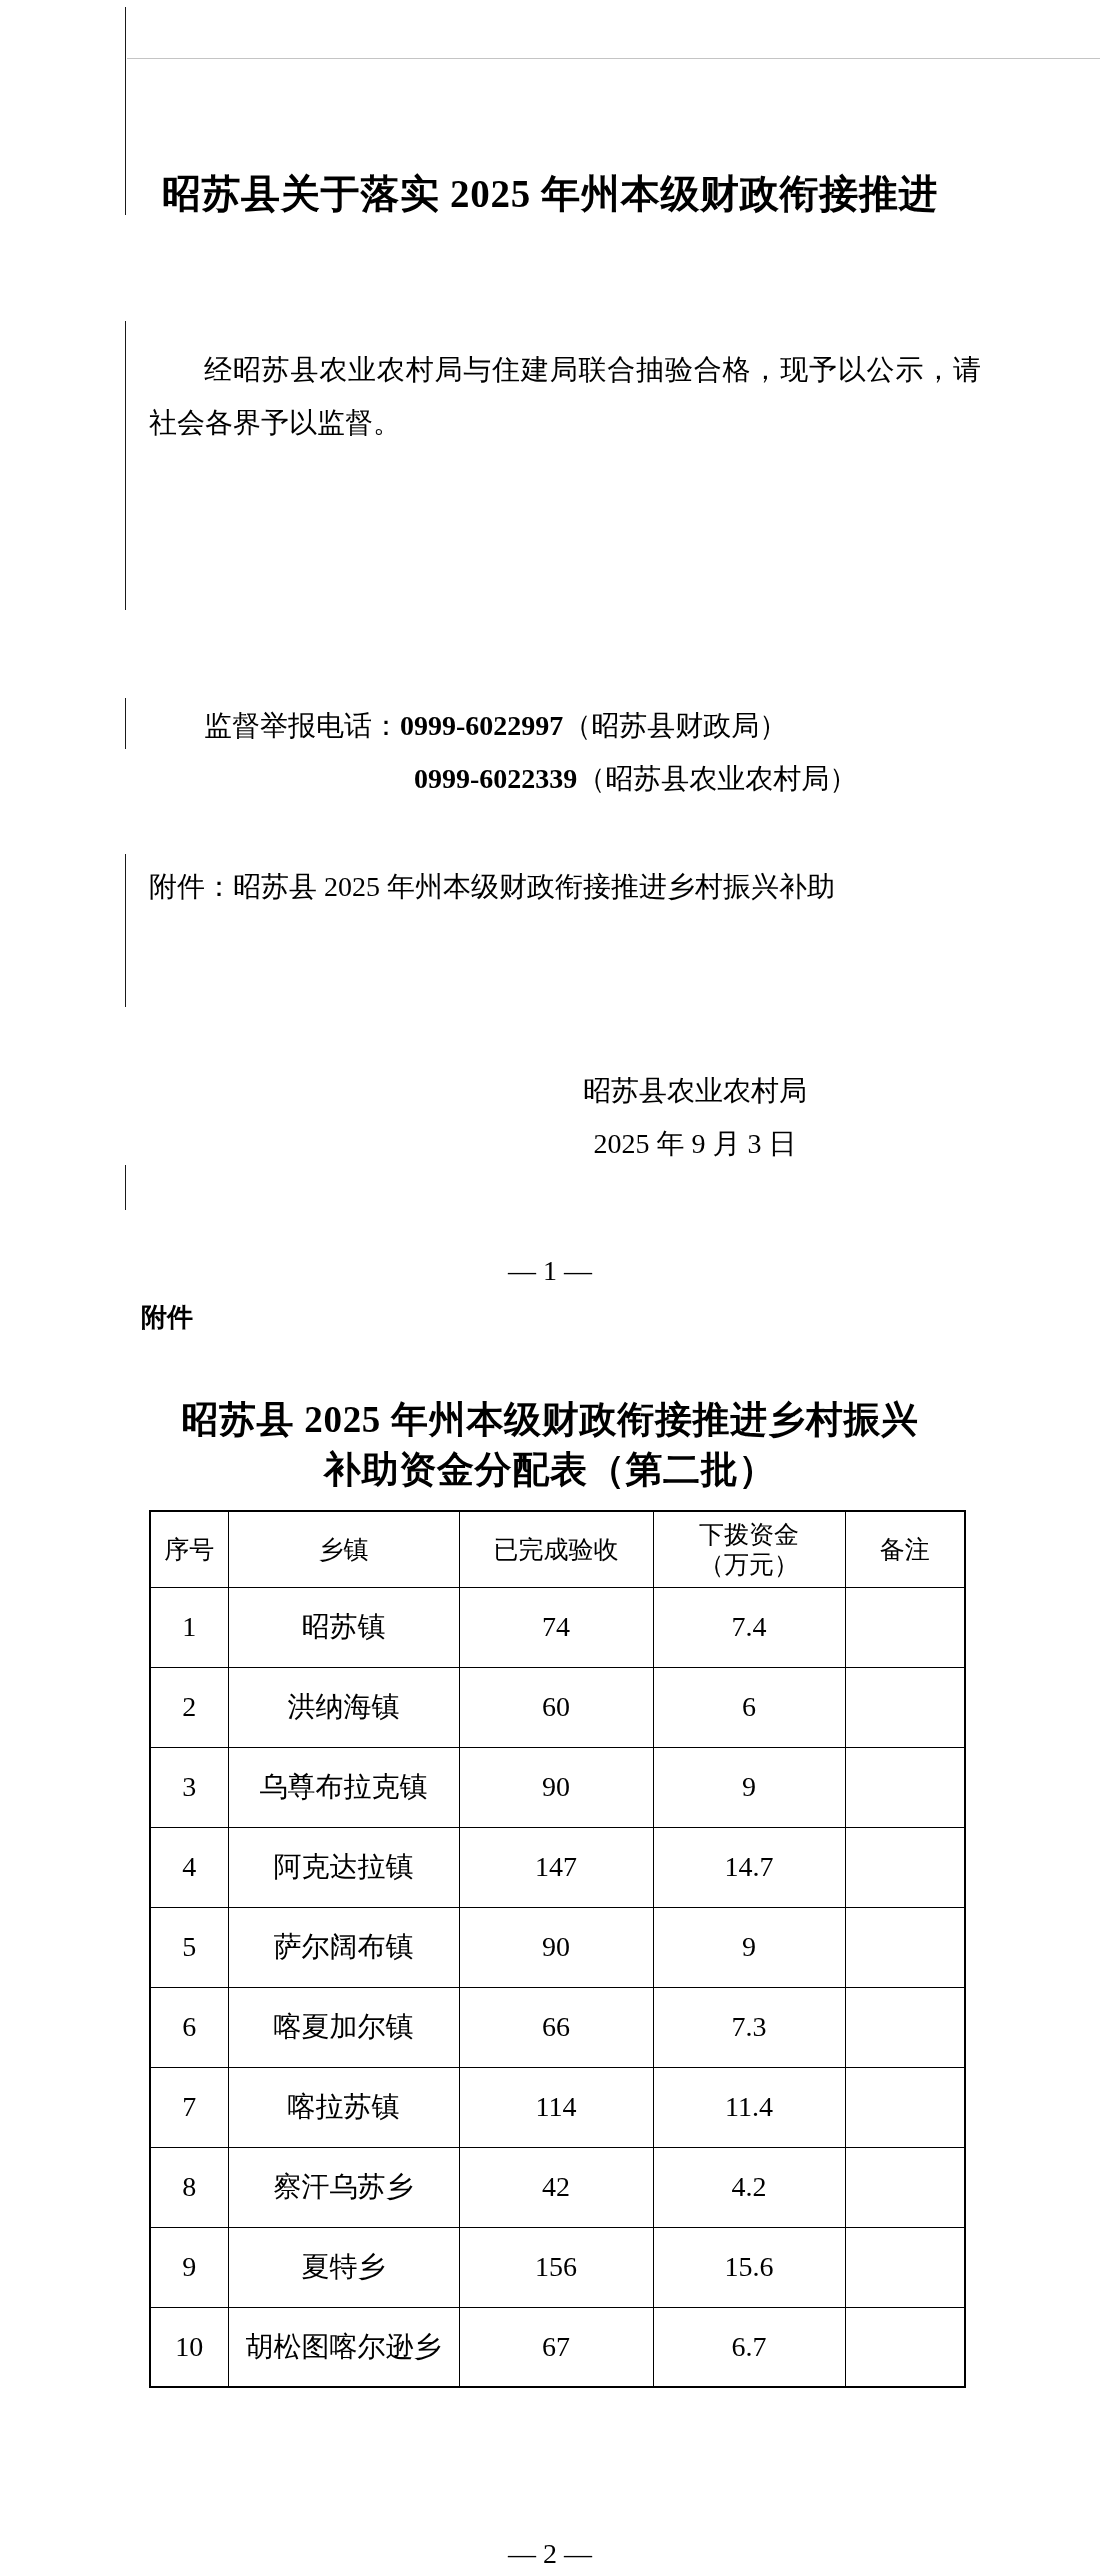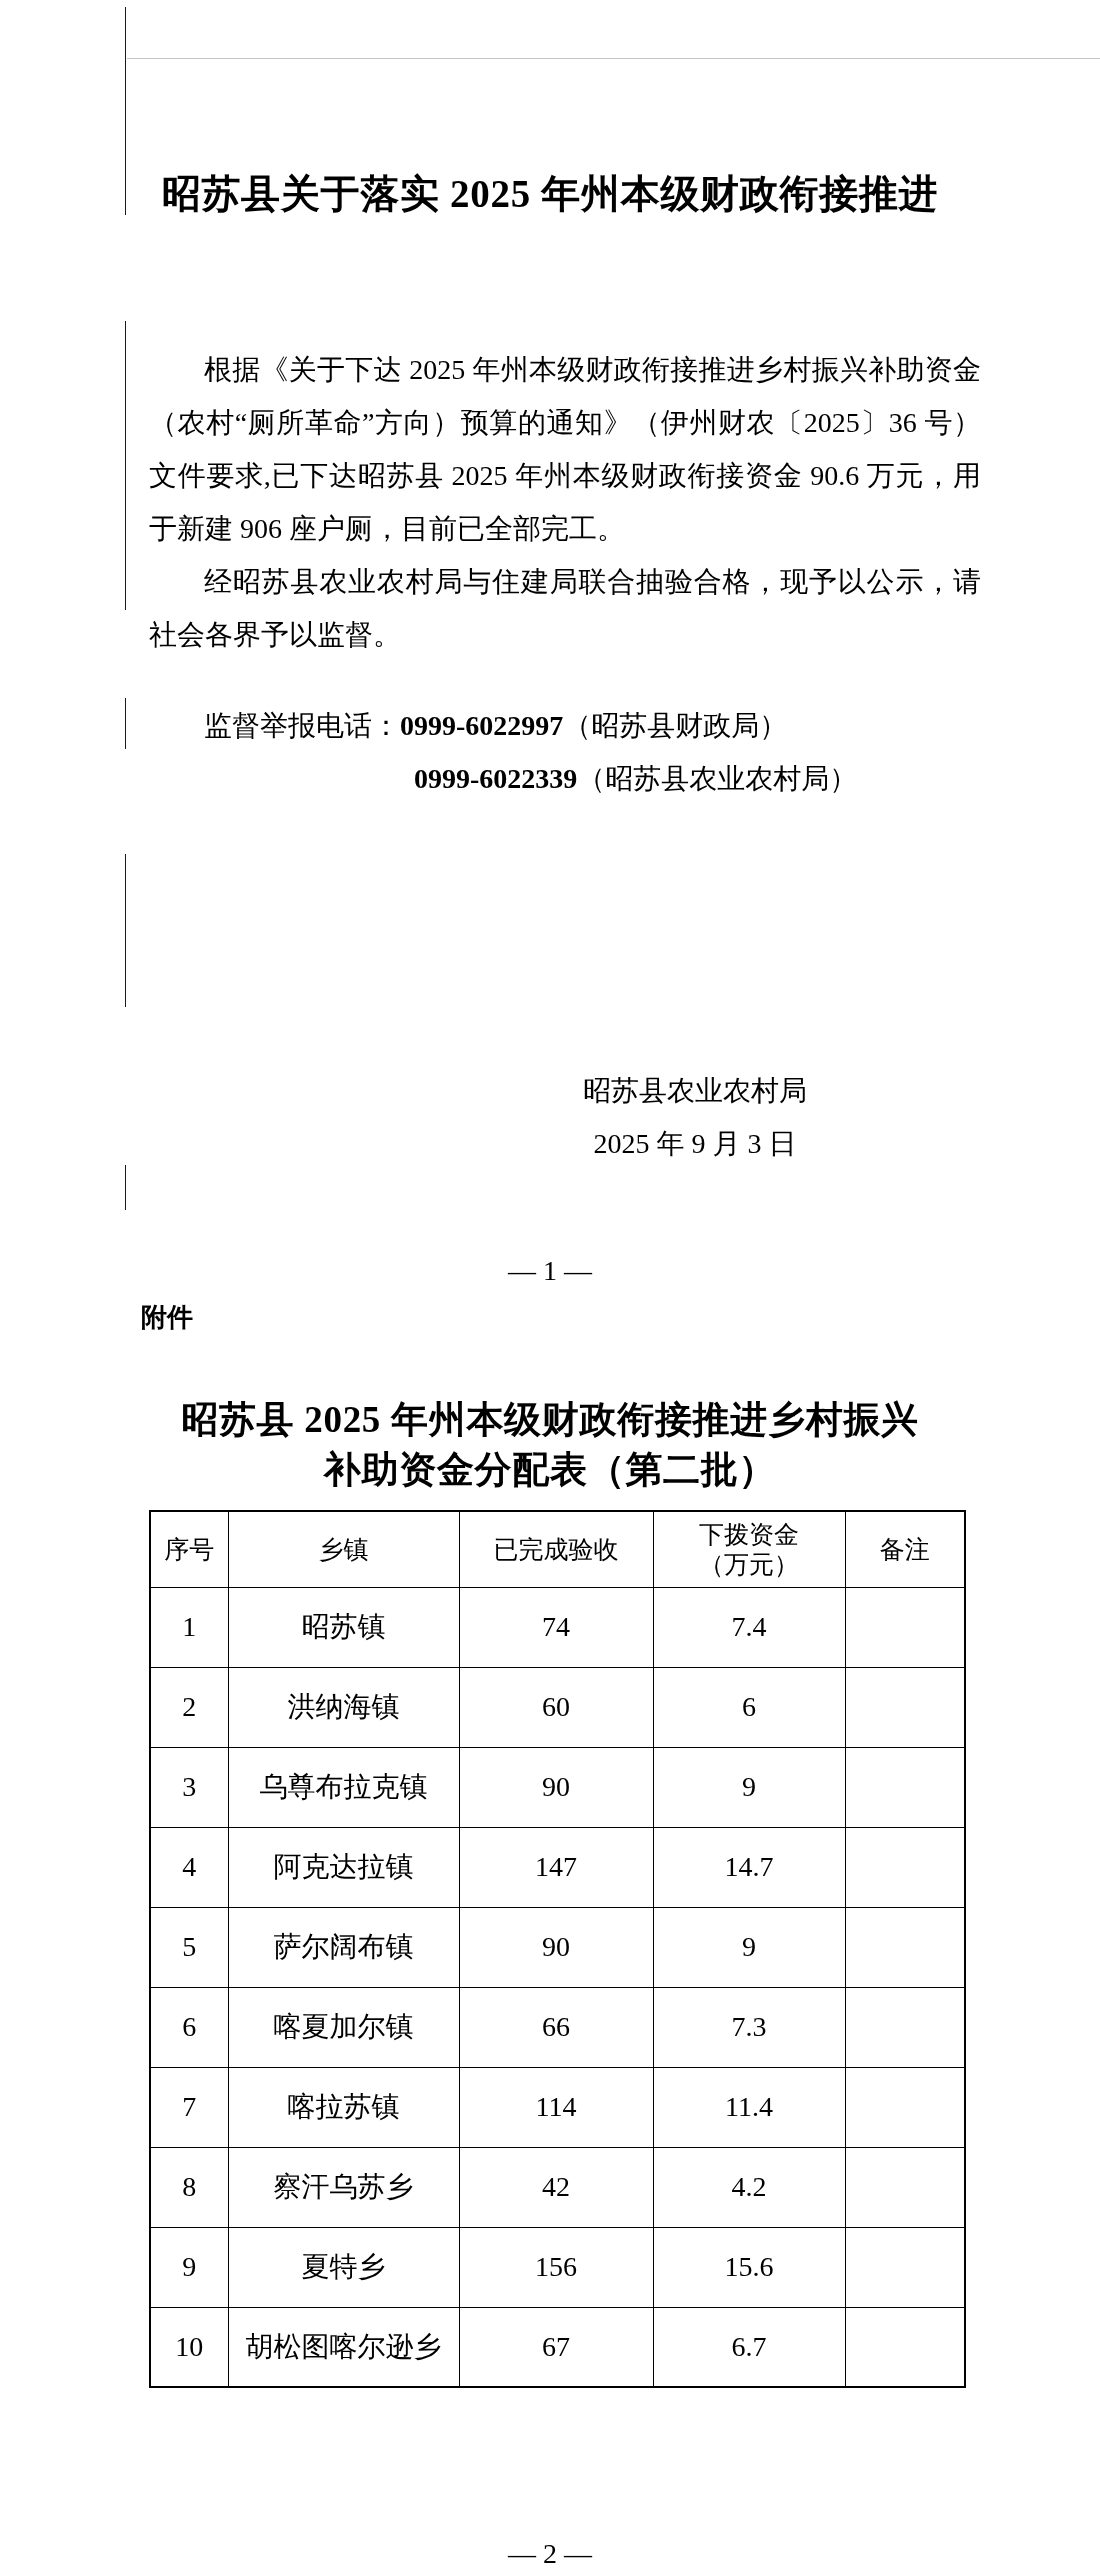--- a/index.html
+++ b/index.html
@@ -95,34 +95,34 @@
 <div class="change-bar" id="bar-b"></div>
 <div class="change-bar" id="bar-c"></div>
 <div class="change-bar" id="bar-d"></div>
 <div class="change-bar" id="bar-e"></div>
 
 <div class="doc-title serif">
   <div>昭苏县关于落实 2025 年州本级财政衔接推进</div>
 </div>
 
 <div class="body-text serif">
-  <p>根据《关于下达 2025 年州本级财政衔接推进乡村振兴补助资金（农村“厕所革命”方向）预算的通知》（伊州财农〔2025〕36 号）文件要求,已下达昭苏县 2025 年州本级财政衔接资金 90.6 万元，用于新建 906 座户厕，目前已全部完工。</p>
   <p>经昭苏县农业农村局与住建局联合抽验合格，现予以公示，请社会各界予以监督。</p>
 </div>
 
 <div class="phone-block serif">
   <div class="phone-line1">
     <span>监督举报电话：</span><span class="phone-num">0999-6022997</span><span>（昭苏县财政局）</span>
   </div>
   <div class="phone-line2">
     <span class="phone-num">0999-6022339</span><span>（昭苏县农业农村局）</span>
   </div>
 </div>
 
 <div class="attach-block serif">
+  <div>附件：昭苏县 2025 年州本级财政衔接推进乡村振兴补助</div>
 </div>
 
 <div class="signature serif">
   <div>昭苏县农业农村局</div>
   <div>2025 年 9 月 3 日</div>
 </div>
 
 <div class="page-num serif" id="page-num-1">— 1 —</div>
 
 <div class="attach-label sans">附件</div>

